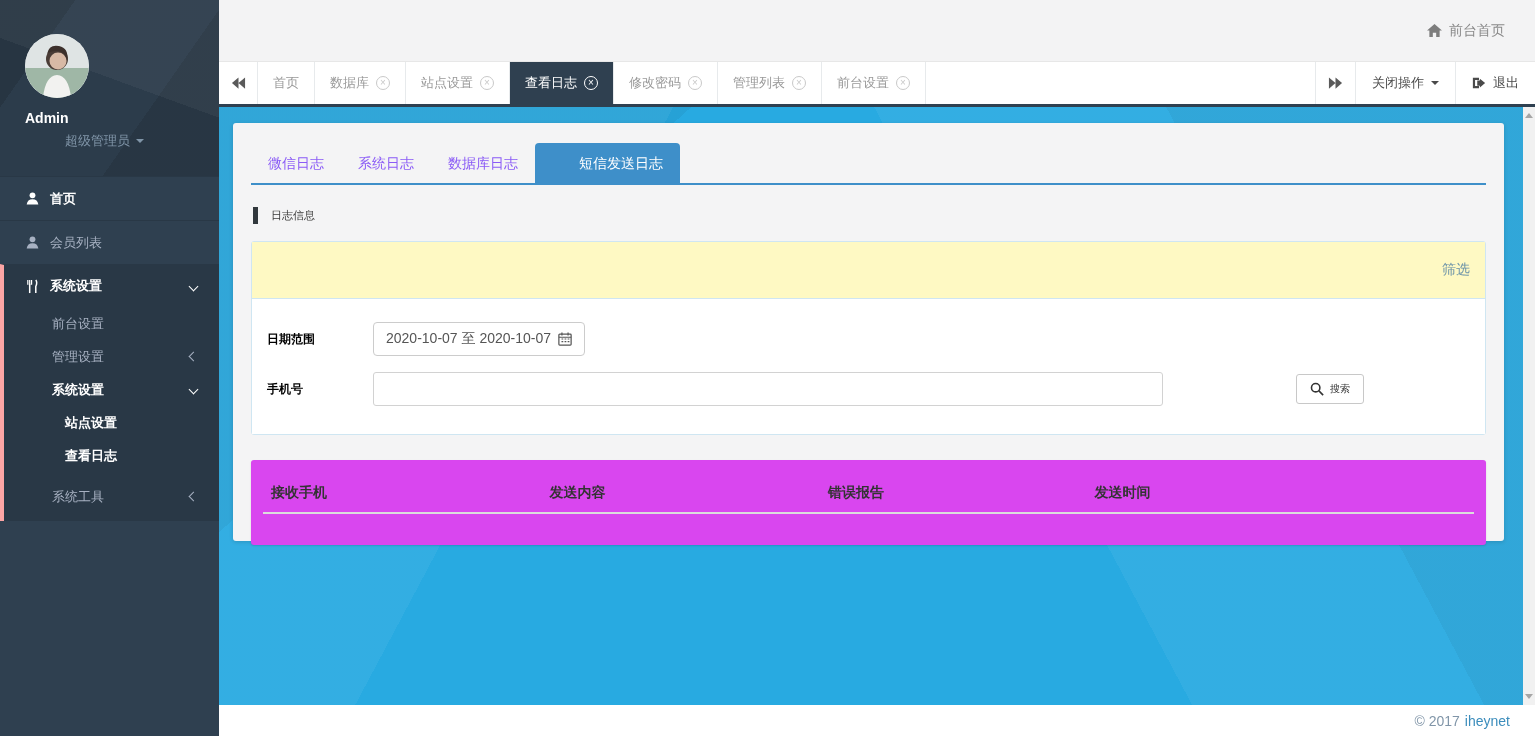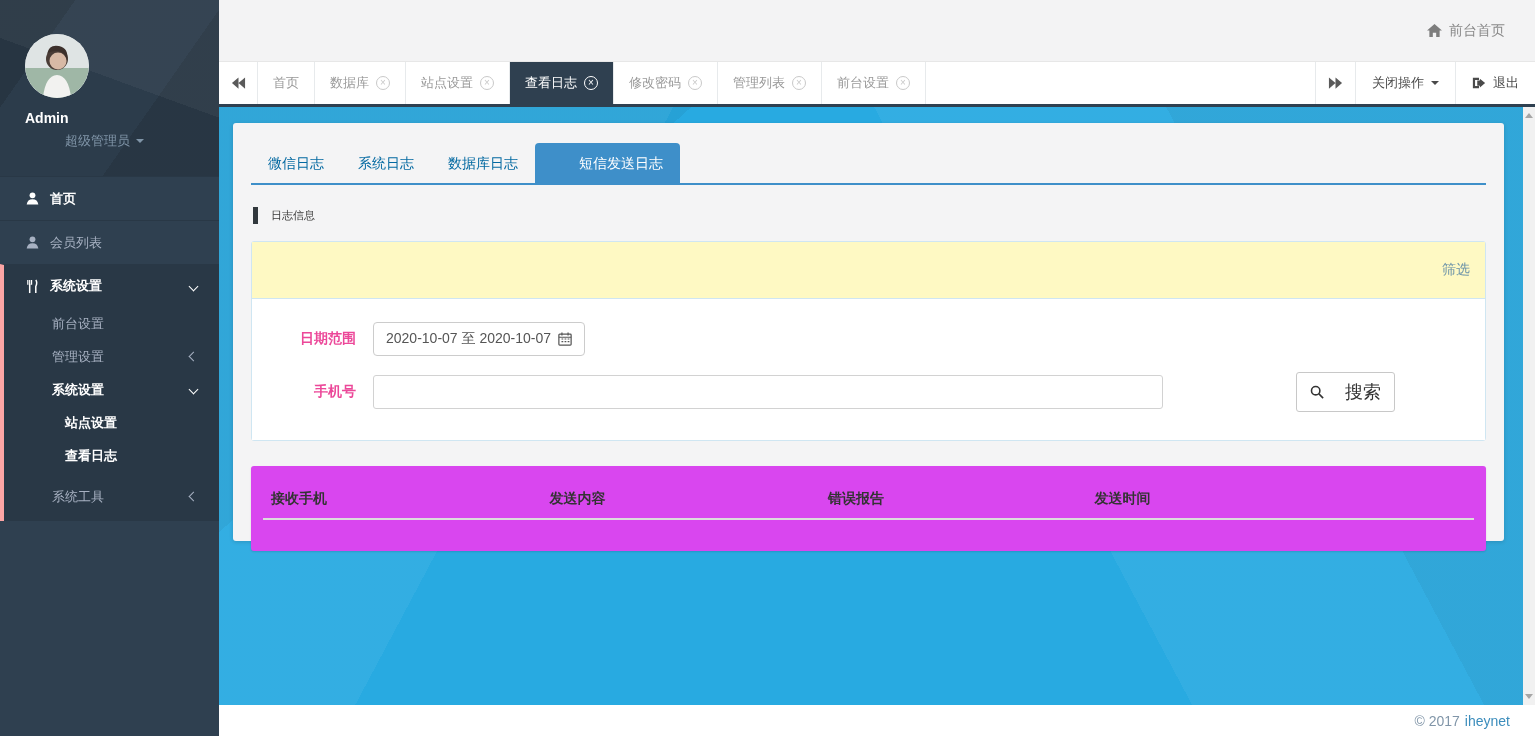--- a/index.html
+++ b/index.html
@@ -69,37 +69,37 @@
   }
   .scrollbar { position:absolute; right:0; top:0; bottom:0; width:12px; background:#f1f1f1; cursor:pointer; }
   .sb-arrow { position:absolute; left:2px; width:0; height:0; border-left:4px solid transparent; border-right:4px solid transparent; }
   .sb-arrow.up { top:6px; border-bottom:5px solid #a6a6a6; }
   .sb-arrow.down { bottom:6px; border-top:5px solid #a6a6a6; }
 
   
   .panel { position:absolute; left:14px; top:16px; width:1271px; height:418px;
     background:#f4f4f5; border-radius:3px; box-shadow:0 1px 4px rgba(0,0,0,0.15); padding:20px 18px; }
   .log-tabs { border-bottom:2px solid #3e8fc9; display:flex; align-items:flex-end; height:42px; }
-  .log-tab { padding:0 17px; line-height:40px; color:#0369a1; font-size:14px; cursor:pointer; }
+  .log-tab { padding:0 17px; line-height:40px; color:#8b5cf6; font-size:14px; cursor:pointer; }
   .log-tab.active { background:#3e8fc9; color:#fff; border-radius:4px 4px 0 0;padding-left:44px; }
   .section-title { margin:22px 0 0 2px; display:flex; align-items:center; gap:13px; }
   .section-bar { width:5px; height:17px; background:#31383d; }
   .section-text { font-size:11px; color:#3a3a3a; }
 
   .filter { margin-top:17px; border:1px solid #cfe6f2; border-radius:3px; }
   .filter-head { background:#fef9c3; padding:19px 15px; color:#6a92a8; font-size:14px; border-bottom:1px solid #cfe6f2;text-align:right; }
   .filter-body { background:#fff; padding:23px 15px 28px; }
   .frow { display:flex; align-items:center; margin-bottom:16px; }
   .frow:last-child { margin-bottom:0; }
-  .flabel { width:106px; text-align:right; padding-right:17px; font-weight:bold; font-size:14px; color:#ec4899; }
+  .flabel { width:106px; padding-right:17px; font-weight:bold; font-size:12px; color:#000000; }
   .date-btn { display:inline-flex; align-items:center; gap:7px; padding:7px 12px; background:#fff;
     border:1px solid #ccc; border-radius:4px; font-size:14px; color:#555; cursor:pointer; }
   .phone-input { width:790px; height:34px; border:1px solid #d2d2d2; border-radius:3px; padding:0 10px; font-size:14px; color:#333; outline:none; }
-  .search-btn { margin-left:133px; display:inline-flex; align-items:center; gap:21px; padding:7px 13px;
-    background:#fff; border:1px solid #c8c8c8; border-radius:3px; font-size:18px; color:#333; cursor:pointer; }
+  .search-btn { margin-left:133px; display:inline-flex; align-items:center; gap:6px; padding:7px 13px;
+    background:#fff; border:1px solid #c8c8c8; border-radius:3px; font-size:10px; color:#333; cursor:pointer; }
 
   .table-card { margin-top:25px; background:#d946ef; border-radius:3px; box-shadow:0 1px 2px rgba(0,0,0,0.12); padding:12px 12px 16px; }
   table { width:100%; border-collapse:collapse; }
   th { text-align:left; font-size:14px; color:#333; padding:12px 8px 10px; border-bottom:2px solid #dcdcdc; }
   .c1{width:23%} .c2{width:23%} .c3{width:22%} .c4{width:32%}
   .empty-row { height:16px; }
 
   .footer { height:31px; background:#fff; display:flex; align-items:center; justify-content:flex-end; padding-right:25px; gap:5px; font-size:14px; }
   .footer .copy { color:#8095a8; }
   .footer .brand { color:#3c8dbc; cursor:pointer; }

